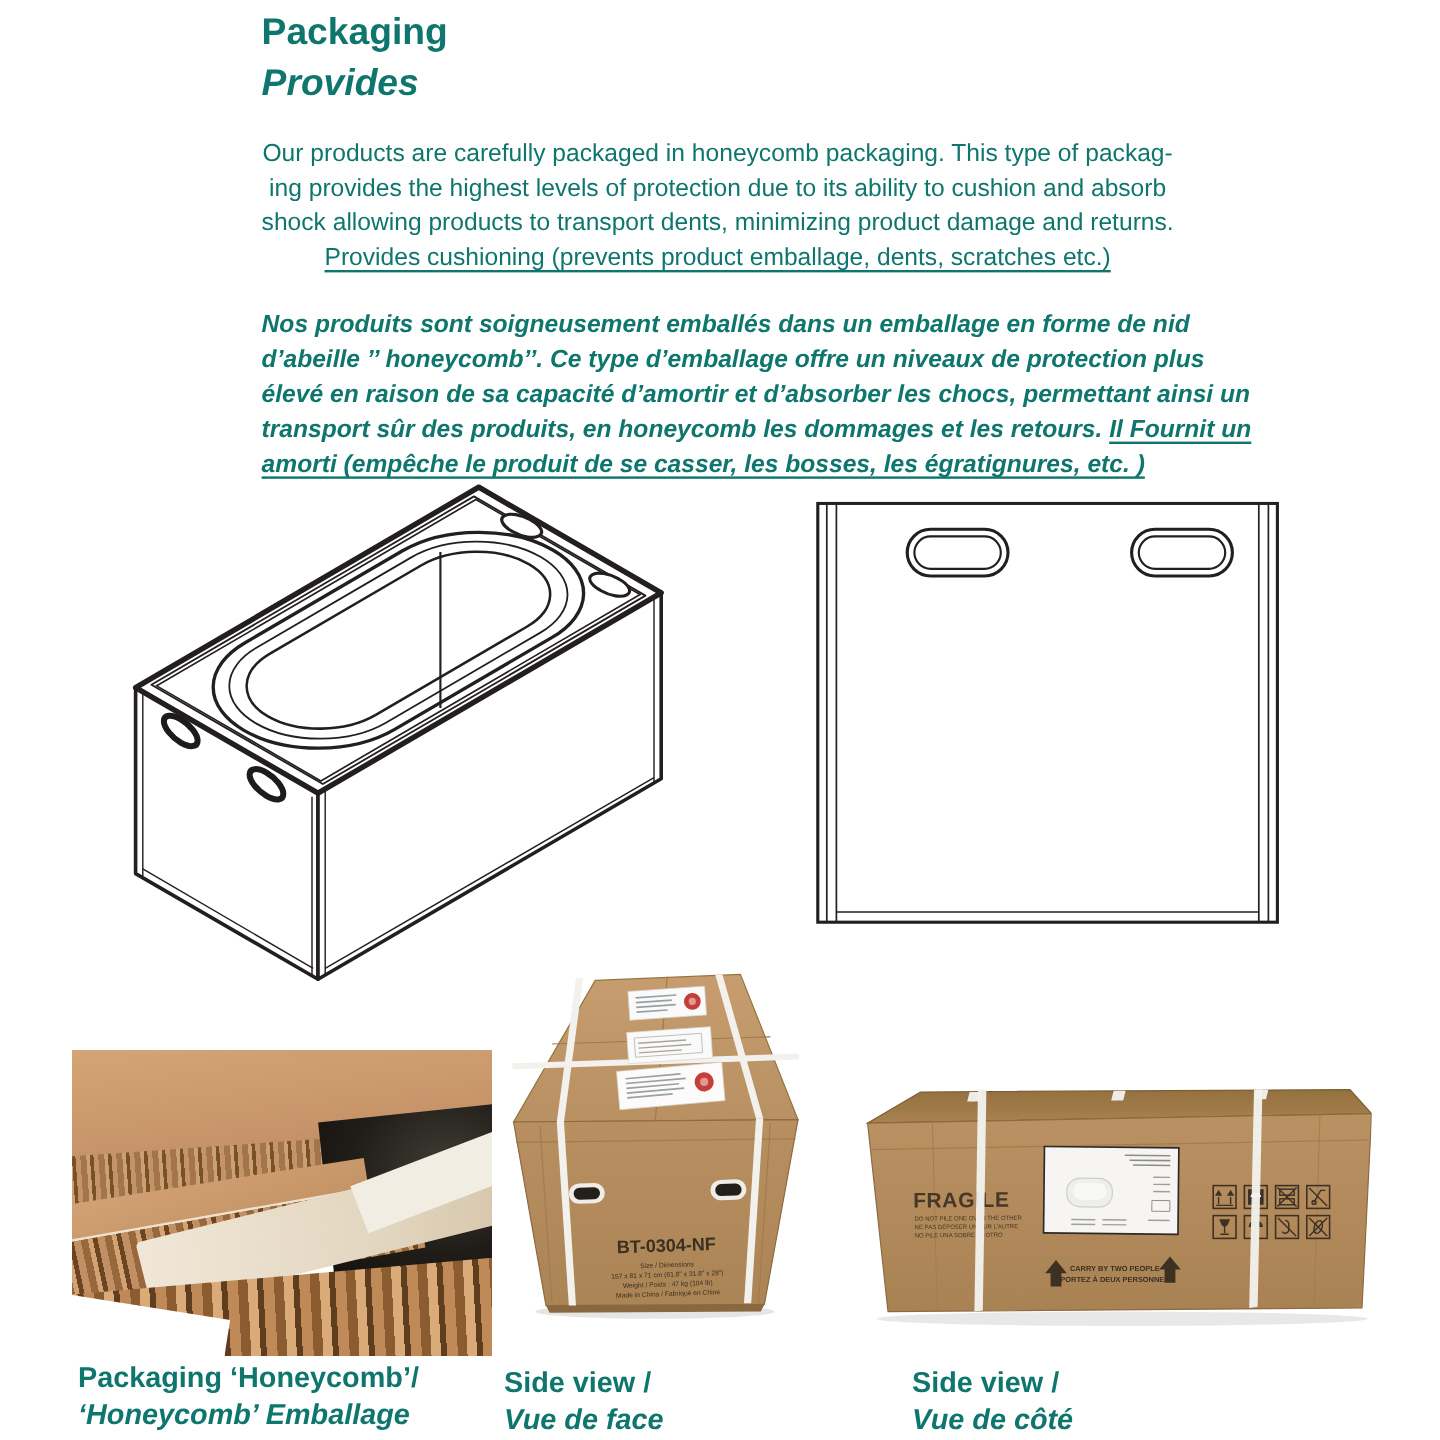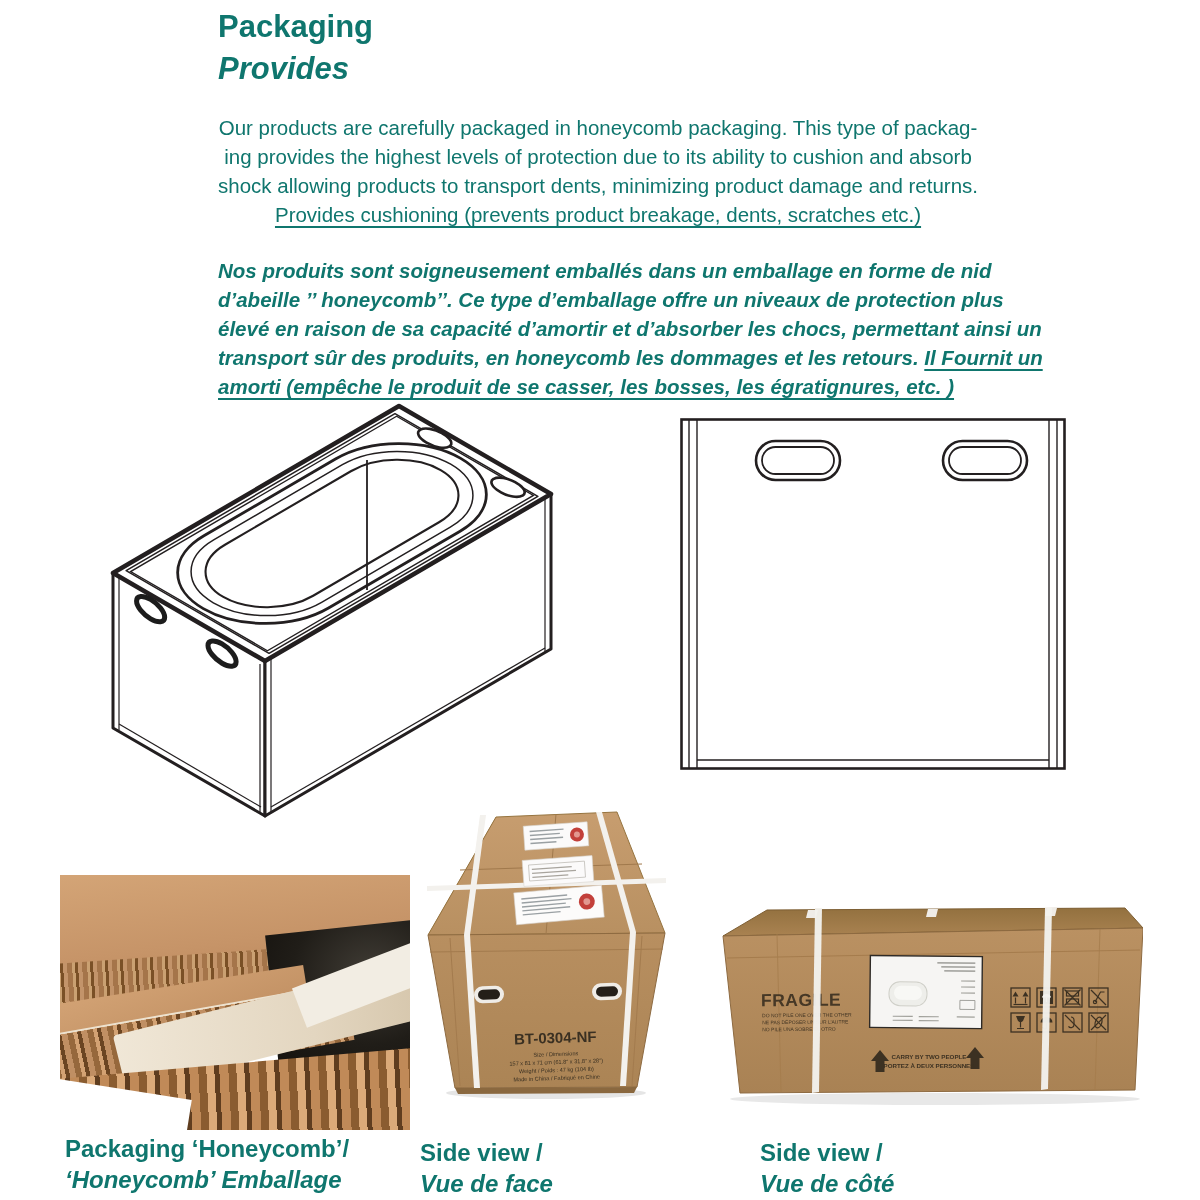--- a/index.html
+++ b/index.html
@@ -50,21 +50,21 @@
 
   <div class="abs title">
     <div>Packaging</div>
     <div class="fr">Provides</div>
   </div>
 
   <div class="abs para para-en">
     <span class="ln">Our products are carefully packaged in honeycomb packaging. This type of packag-</span>
     <span class="ln">ing provides the highest levels of protection due to its ability to cushion and absorb</span>
     <span class="ln">shock allowing products to transport dents, minimizing product damage and returns.</span>
-    <span class="ln"><span class="u">Provides cushioning (prevents product breakage, dents, scratches etc.)</span></span>
+    <span class="ln"><span class="u">Provides cushioning (prevents product emballage, dents, scratches etc.)</span></span>
   </div>
 
   <div class="abs para para-fr">
     <span class="ln">Nos produits sont soigneusement emballés dans un emballage en forme de nid</span>
     <span class="ln">d’abeille ’’ honeycomb’’. Ce type d’emballage offre un niveaux de protection plus</span>
     <span class="ln">élevé en raison de sa capacité d’amortir et d’absorber les chocs, permettant ainsi un</span>
     <span class="ln"><span>transport sûr des produits, en honeycomb les dommages et les retours. </span><span class="u">Il Fournit un </span></span>
     <span class="ln"><span class="u">amorti (empêche le produit de se casser, les bosses, les égratignures, etc. )</span></span>
   </div>
 

